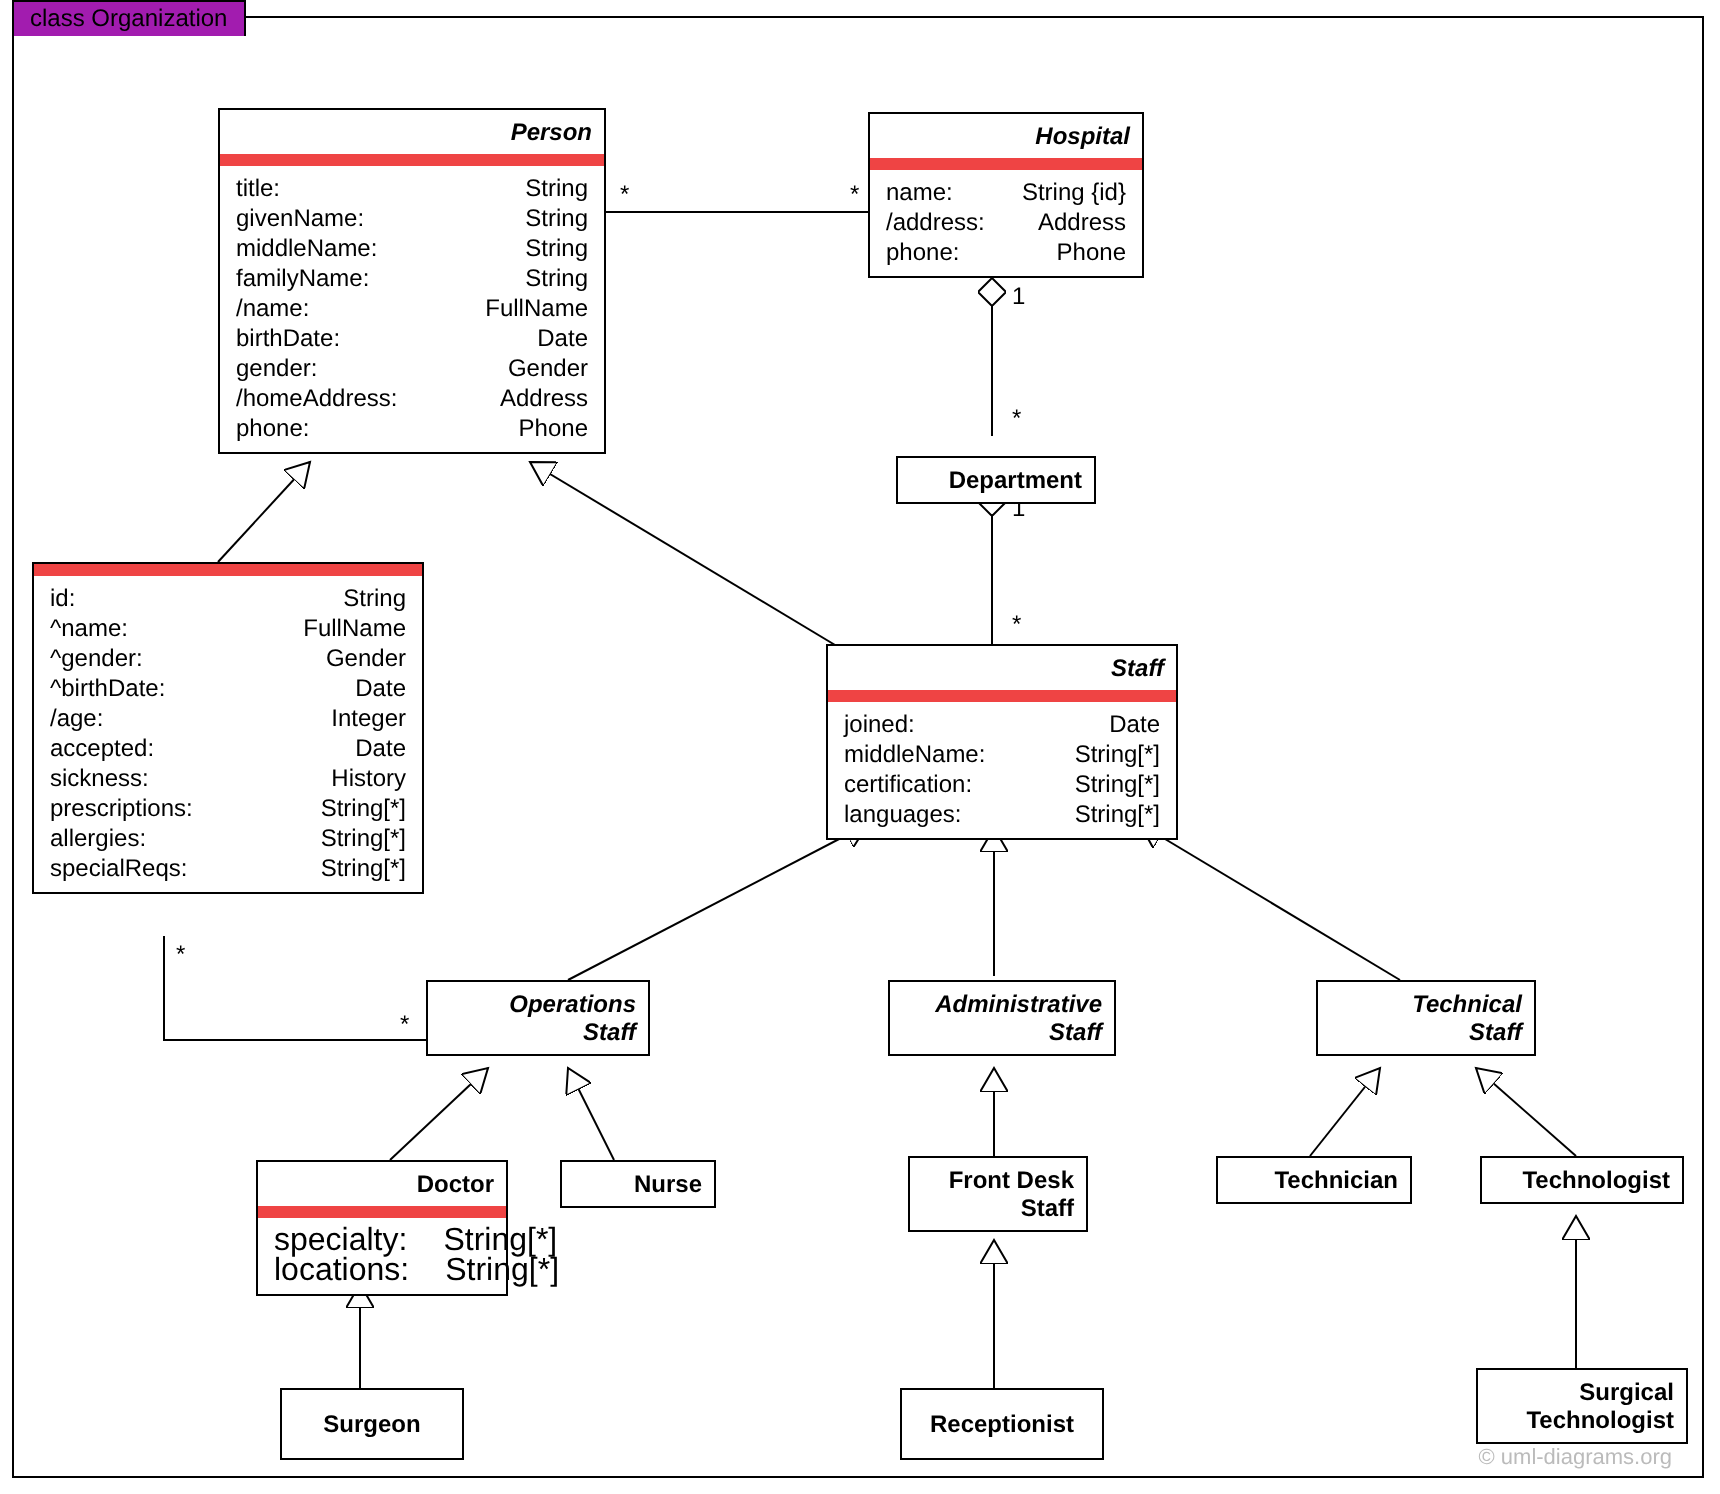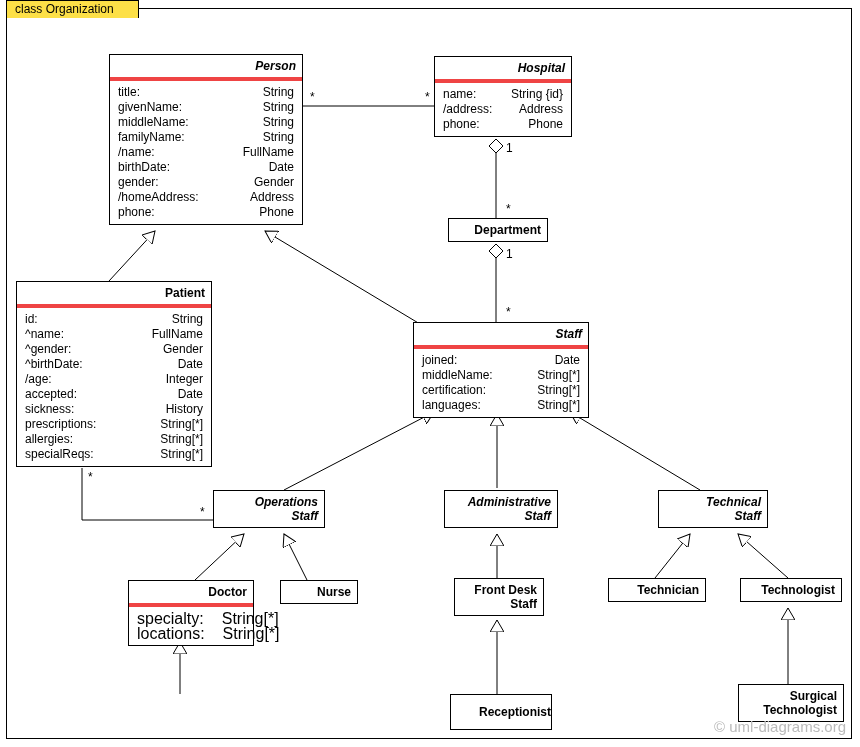--- a/index.html
+++ b/index.html
@@ -1,26 +1,26 @@
 <!DOCTYPE html>
 <html><head>
 <meta charset="utf-8">
 <style>
 body{margin:0;font-family:Arial,Helvetica,sans-serif;font-size:12px;background:#fff;color:#000}
 .wrap{position:relative;width:860px;height:747px}
 .frame{position:absolute;left:6px;top:8px;right:8px;bottom:8px;border:1px solid #000}
-.tab{position:absolute;left:-1px;top:-9px;background:#fde047;border:1px solid #000;border-bottom:none;padding:1px 24px 2px 8px;font-size:12px}
+.tab{position:absolute;left:-1px;top:-9px;background:#a21caf;border:1px solid #000;border-bottom:none;padding:1px 8px 2px 8px;font-size:12px}
 .box{position:absolute;border:1px solid #000;background:#fff}
 .name{text-align:right;font-style:italic;font-weight:bold;padding:4px 6px}
-.sep{border-top:4px solid #ef4444}
+.sep{border-top:6px solid #ef4444}
 .attrs{padding:4px 8px}
 .row{display:flex;justify-content:space-between;line-height:15px;white-space:nowrap}
 .row span:first-child{padding-right:18px}
 svg{position:absolute;left:0;top:0;pointer-events:none}
-.watermark{position:absolute;right:14px;bottom:12px;font-size:15px;color:#bbb}
+.watermark{position:absolute;right:24px;bottom:12px;font-size:11px;color:#bbb}
 </style>
 </head>
 <body>
 
 <div class="wrap">
   <div class="frame">
     <div class="tab">class Organization</div>
   </div>
 
   <svg width="860" height="747">
@@ -130,26 +130,25 @@
           <span>/address:</span>
           <span>Address</span>
         </div>
         <div class="row">
           <span>phone:</span>
           <span>Phone</span>
         </div>
       </div>
   </div>
 
-  <div class="box" style="left:448px;top:218px;width:98px">
+  <div class="box" style="left:448px;top:228px;width:98px">
     <div class="name" style="font-weight:bold;font-style:normal">Department</div>
   </div>
 
   <div class="box" style="left:16px;top:281px;width:194px">
-    <div class="name" style="font-style:normal">Patient</div>
     <div class="sep attrs" id="patient-attrs">
         <div class="row">
           <span>id:</span>
           <span>String</span>
         </div>
         <div class="row">
           <span>^name:</span>
           <span>FullName</span>
         </div>
         <div class="row">
@@ -248,22 +247,25 @@
   </div>
 
   <div class="box" style="left:608px;top:578px;width:96px">
     <div class="name" style="font-style:normal">Technician</div>
   </div>
 
   <div class="box" style="left:740px;top:578px;width:100px">
     <div class="name" style="font-style:normal">Technologist</div>
   </div>
 
-
-  <div class="box" style="left:450px;top:694px;width:100px;height:34px;display:flex;align-items:center;justify-content:flex-end">
+  <div class="box" style="left:140px;top:694px;width:90px;height:34px;display:flex;align-items:center;justify-content:center">
+    <div style="font-weight:bold">Surgeon</div>
+  </div>
+
+  <div class="box" style="left:450px;top:694px;width:100px;height:34px;display:flex;align-items:center;justify-content:center">
     <div style="font-weight:bold">Receptionist</div>
   </div>
 
   <div class="box" style="left:738px;top:684px;width:104px">
     <div class="name" style="font-style:normal;white-space:pre-line">Surgical
 Technologist</div>
   </div>
 
   <div class="watermark">© uml-diagrams.org</div>
 </div>

